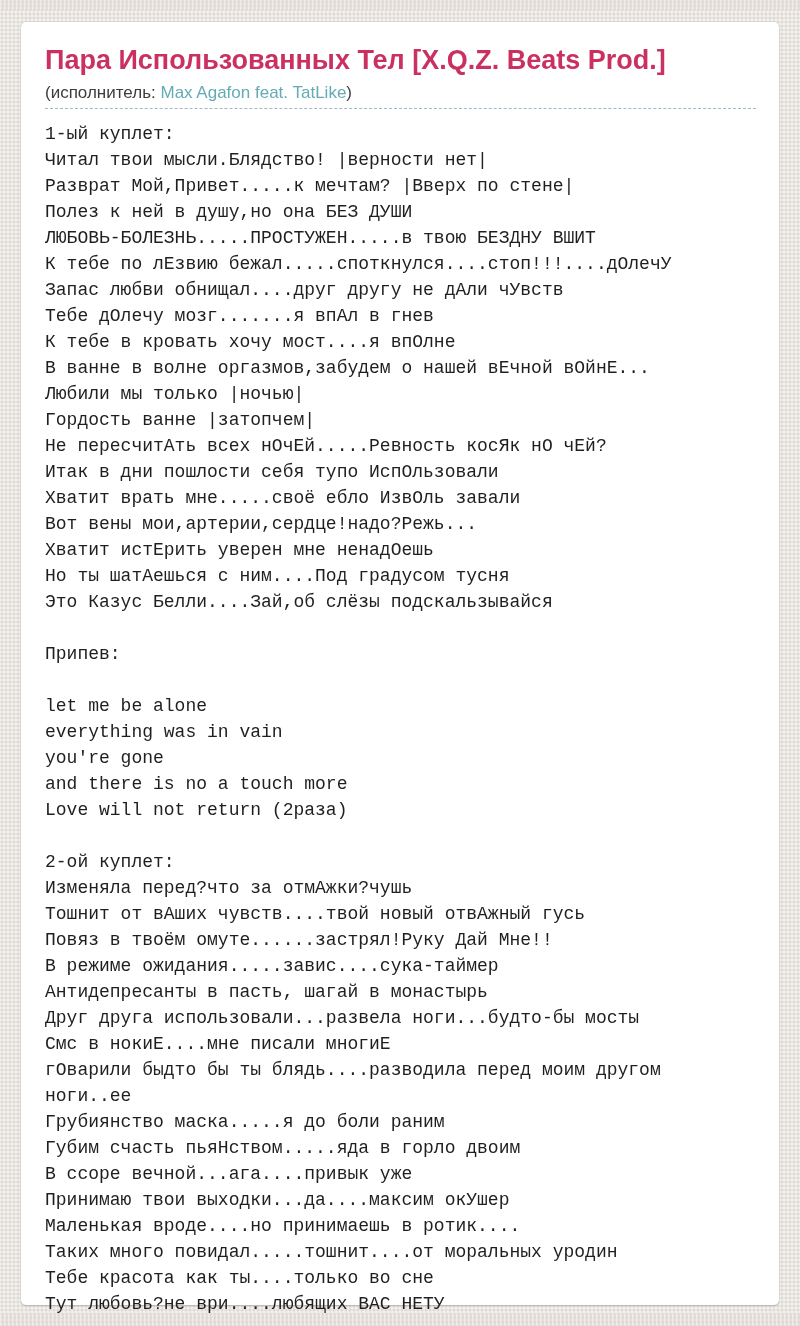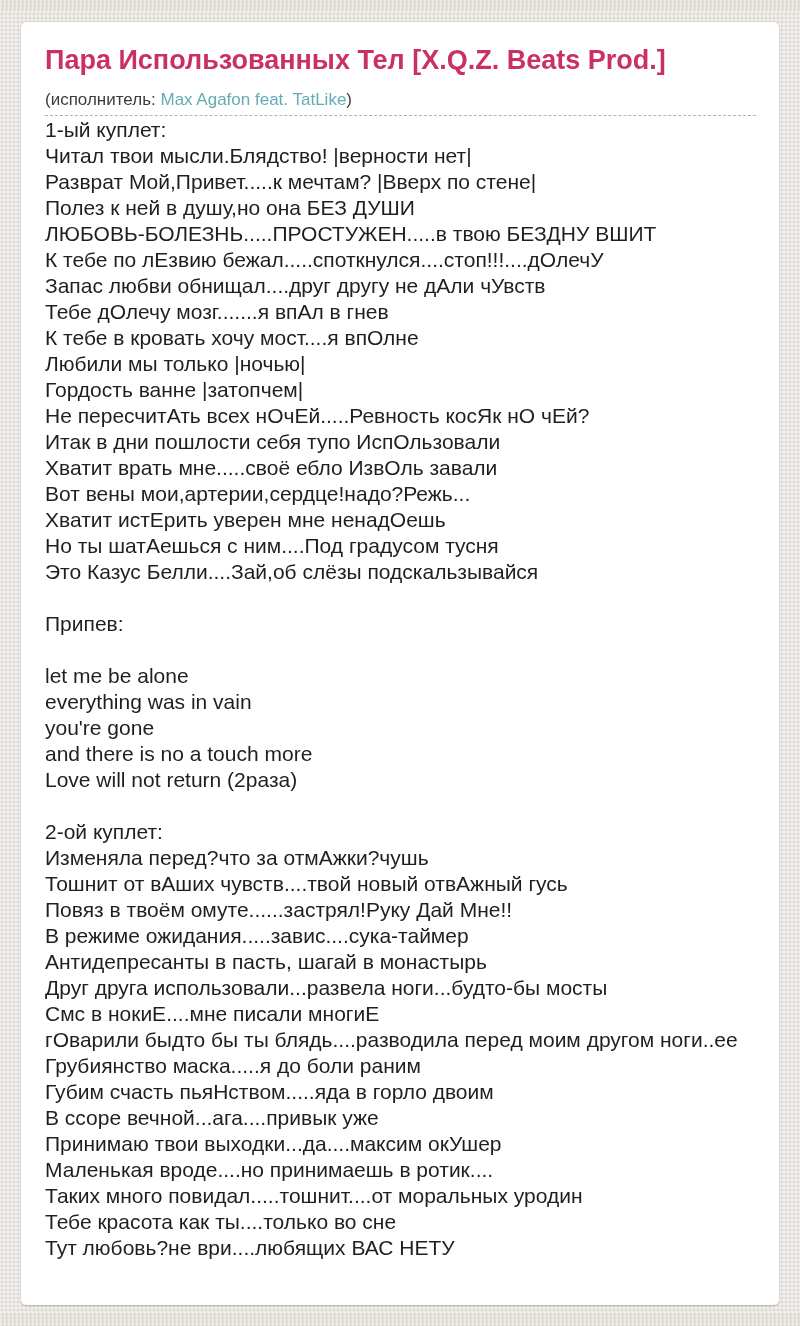--- a/index.html
+++ b/index.html
@@ -31,36 +31,37 @@
     box-shadow:0 1px 2px rgba(0,0,0,0.18), 0 0 0 1px rgba(0,0,0,0.03);
     padding:24px 23px 0 24px;
   }
   .title {
     color:var(--c-title, #cb3160);
     font-size:27px; font-weight:bold;
     line-height:28px;
     letter-spacing:0;
   }
   .subtitle {
-    margin-top:16px;
+    margin-top:9px;
     font-size:17px; line-height:20px;
     color:#3c3c3c;
     padding-bottom:5px;
     border-bottom:1px dashed var(--c-divider, #9fb9c6);
   }
   .subtitle a {
     color:var(--c-artist-link, #64abb4);
     text-decoration:none;
     cursor:pointer;
   }
   .lyrics {
-    margin-top:1px;
-    font-size:21px;
+    margin-top:12px;
+    font-size:18px;
     line-height:26px;
     color:var(--c-lyrics-text, #1f1f1f);
+    font-family:Liberation Mono, monospace;
   }
   .lyric-line { min-height:26px; white-space:pre-wrap; }
 </style>
 </head>
 <body>
 
 <div class="edge-band edge-top"></div>
 <div class="edge-band edge-bottom"></div>
 
 <div class="card">
@@ -73,20 +74,21 @@
   <div class="lyrics">
       <div class="lyric-line">1-ый куплет:</div>
       <div class="lyric-line">Читал твои мысли.Блядство! |верности нет|</div>
       <div class="lyric-line">Разврат Мой,Привет.....к мечтам? |Вверх по стене|</div>
       <div class="lyric-line">Полез к ней в душу,но она БЕЗ ДУШИ</div>
       <div class="lyric-line">ЛЮБОВЬ-БОЛЕЗНЬ.....ПРОСТУЖЕН.....в твою БЕЗДНУ ВШИТ</div>
       <div class="lyric-line">К тебе по лЕзвию бежал.....споткнулся....стоп!!!....дОлечУ</div>
       <div class="lyric-line">Запас любви обнищал....друг другу не дАли чУвств</div>
       <div class="lyric-line">Тебе дОлечу мозг.......я впАл в гнев</div>
       <div class="lyric-line">К тебе в кровать хочу мост....я впОлне</div>
+      <div class="lyric-line">В ванне в волне оргазмов,забудем о нашей вЕчной вОйнЕ...</div>
       <div class="lyric-line">Любили мы только |ночью|</div>
       <div class="lyric-line">Гордость ванне |затопчем|</div>
       <div class="lyric-line">Не пересчитАть всех нОчЕй.....Ревность косЯк нО чЕй?</div>
       <div class="lyric-line">Итак в дни пошлости себя тупо ИспОльзовали</div>
       <div class="lyric-line">Хватит врать мне.....своё ебло ИзвОль завали</div>
       <div class="lyric-line">Вот вены мои,артерии,сердце!надо?Режь...</div>
       <div class="lyric-line">Хватит истЕрить уверен мне ненадОешь</div>
       <div class="lyric-line">Но ты шатАешься с ним....Под градусом тусня</div>
       <div class="lyric-line">Это Казус Белли....Зай,об слёзы подскальзывайся</div>
       <div class="lyric-line"></div>

